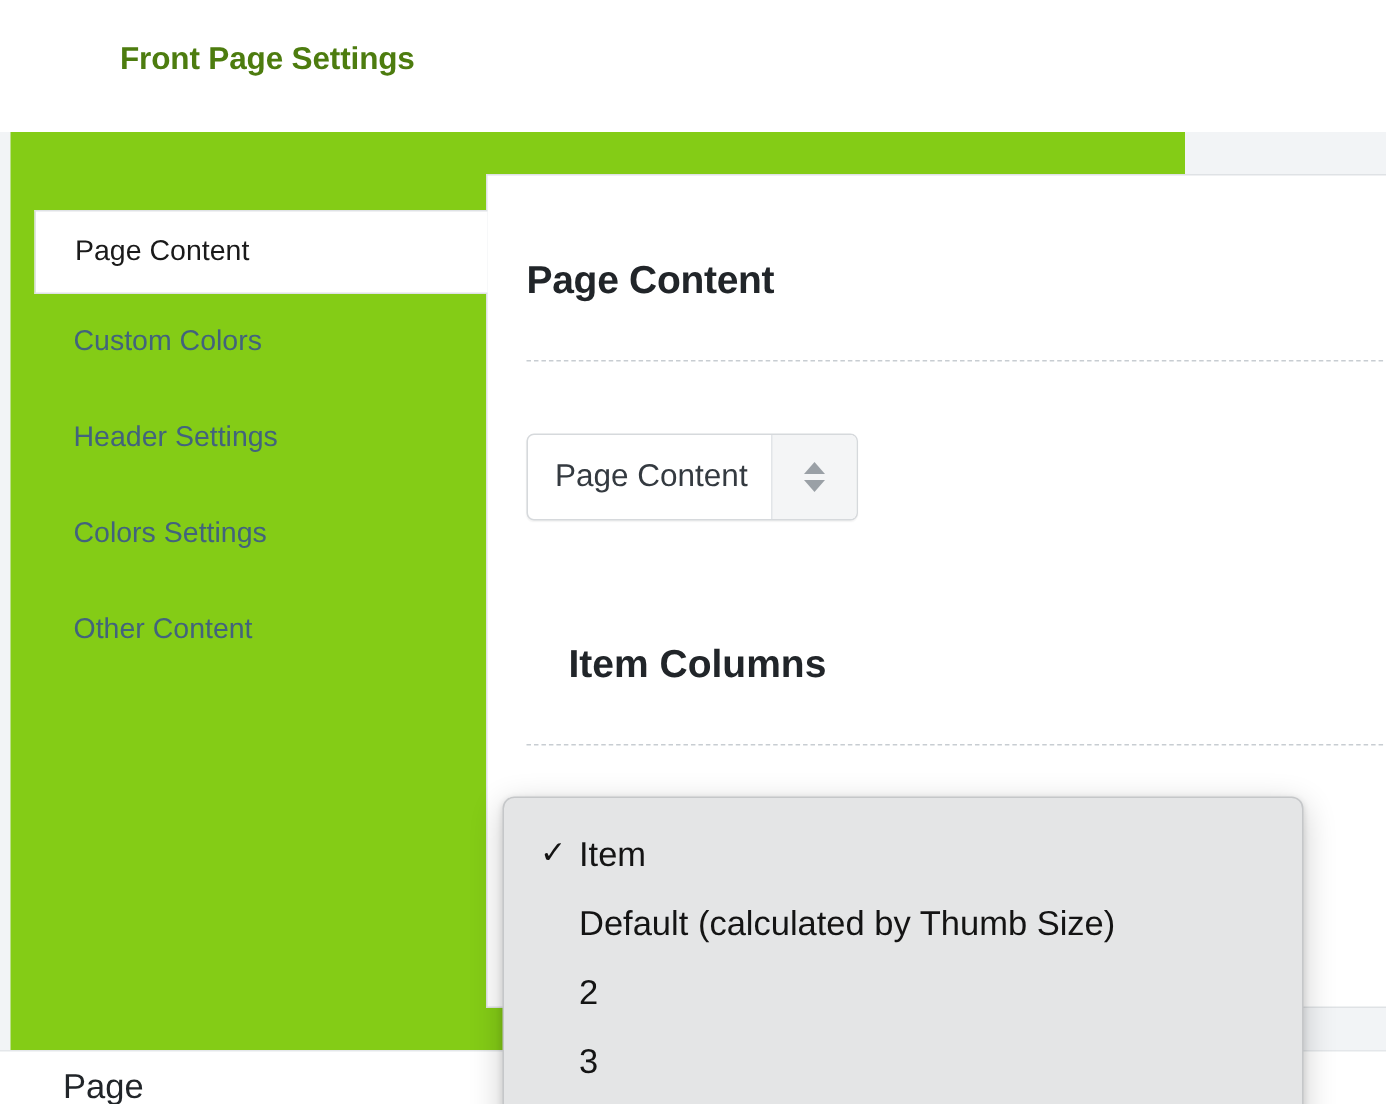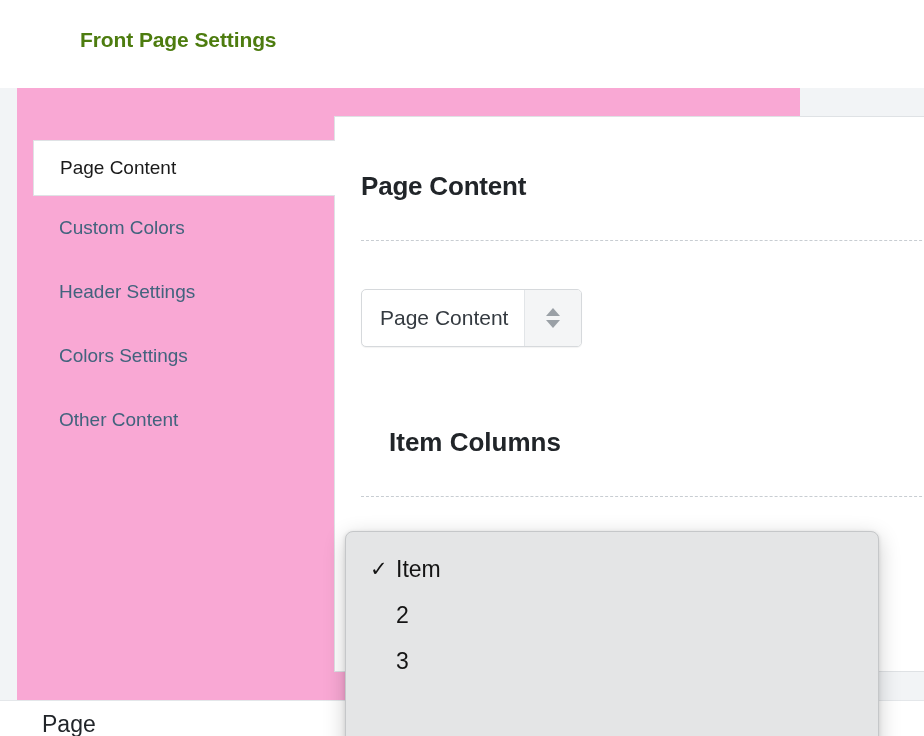--- a/index.html
+++ b/index.html
@@ -40,25 +40,25 @@
     font-weight: bold;
     color: #4d7c0f;
     letter-spacing: -0.1px;
     white-space: nowrap;
     margin-left: 40px;
   }
 
   
   .body-area {
     position: absolute;
-    left: 17px;
+    left: 7px;
     top: 88px;
     width: 783px;
     height: 612px;
-    background: #f9a8d4;
+    background: #84cc16;
   }
 
   
   .tabs {
     position: absolute;
     left: 16px;
     top: 52px;
     width: 302px;
   }
   .tab-item {
@@ -272,20 +272,23 @@
       <div class="section-label">Item Columns</div>
       <div class="divider second"></div>
     </div>
 
     <div class="dropdown-menu">
       <div class="menu-option">
         <span class="check">✓</span>
         <span>Item</span>
       </div>
       <div class="menu-option">
+        <span>Default (calculated by Thumb Size)</span>
+      </div>
+      <div class="menu-option">
         <span>2</span>
       </div>
       <div class="menu-option">
         <span>3</span>
       </div>
       <div class="menu-option">
         
       </div>
 
     </div>

